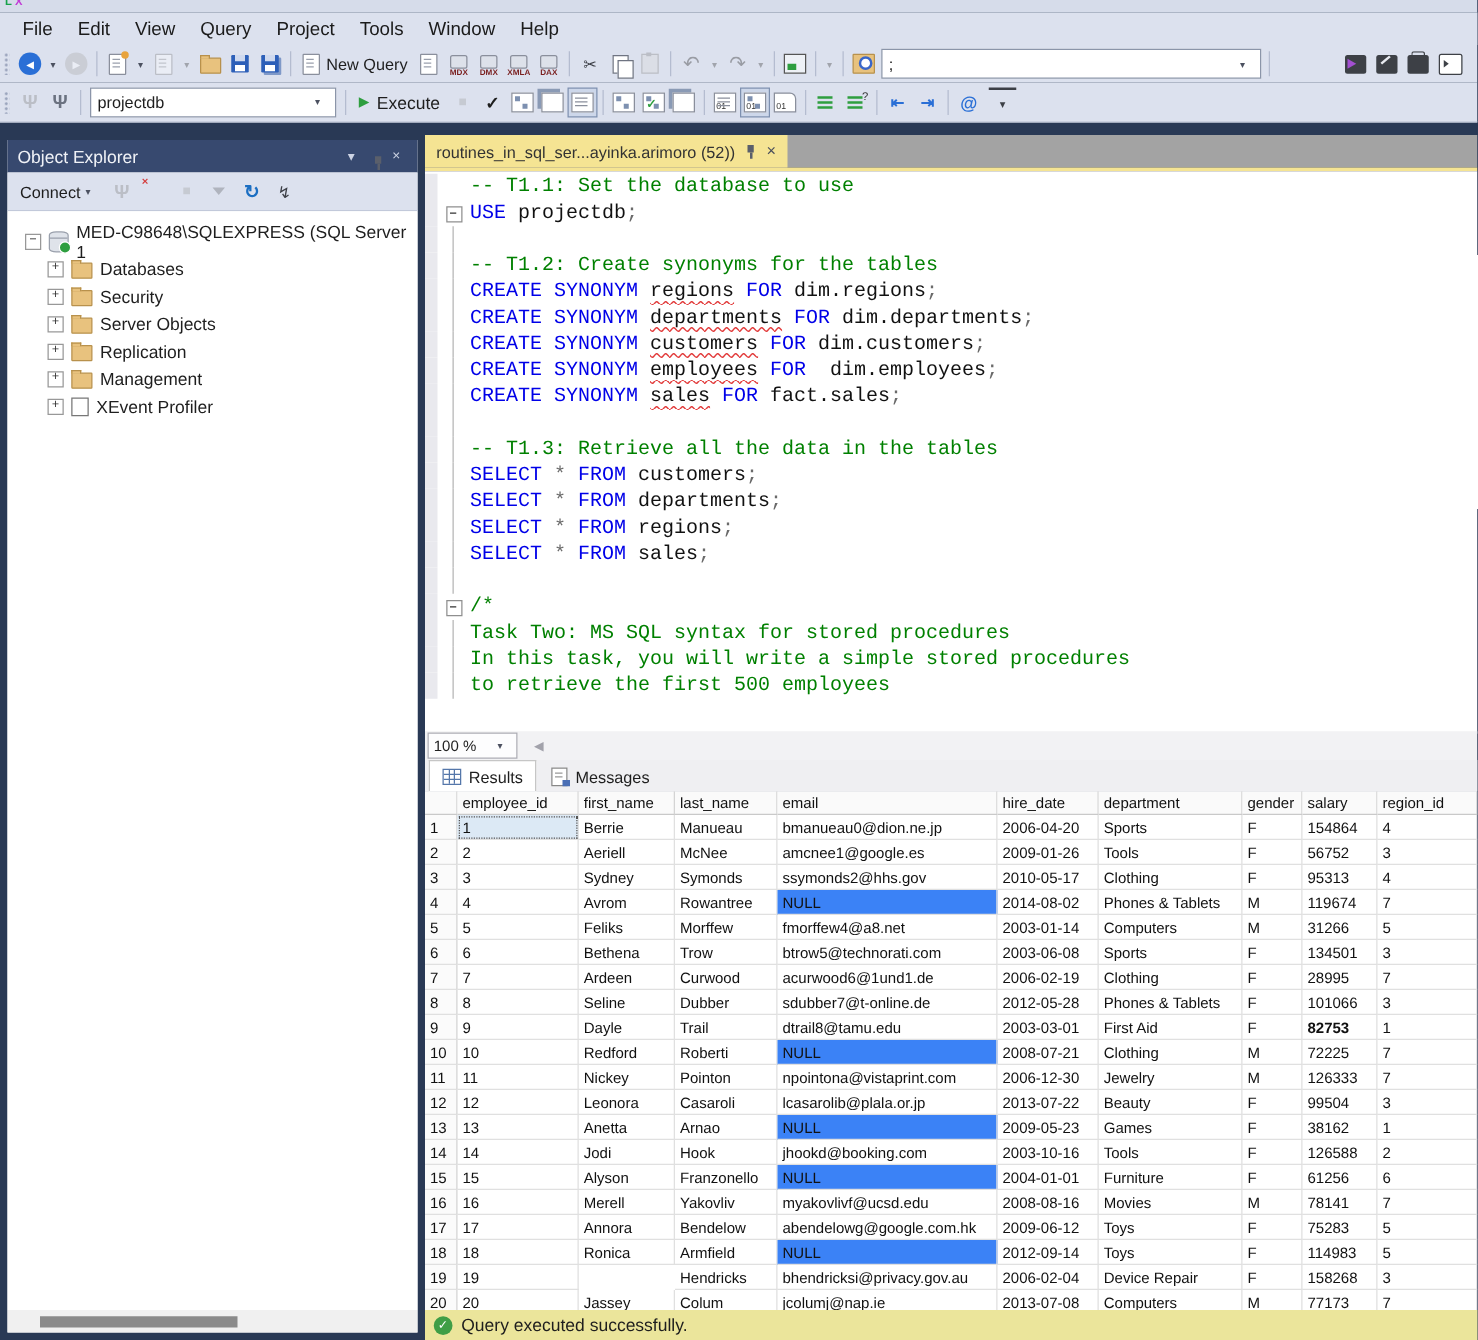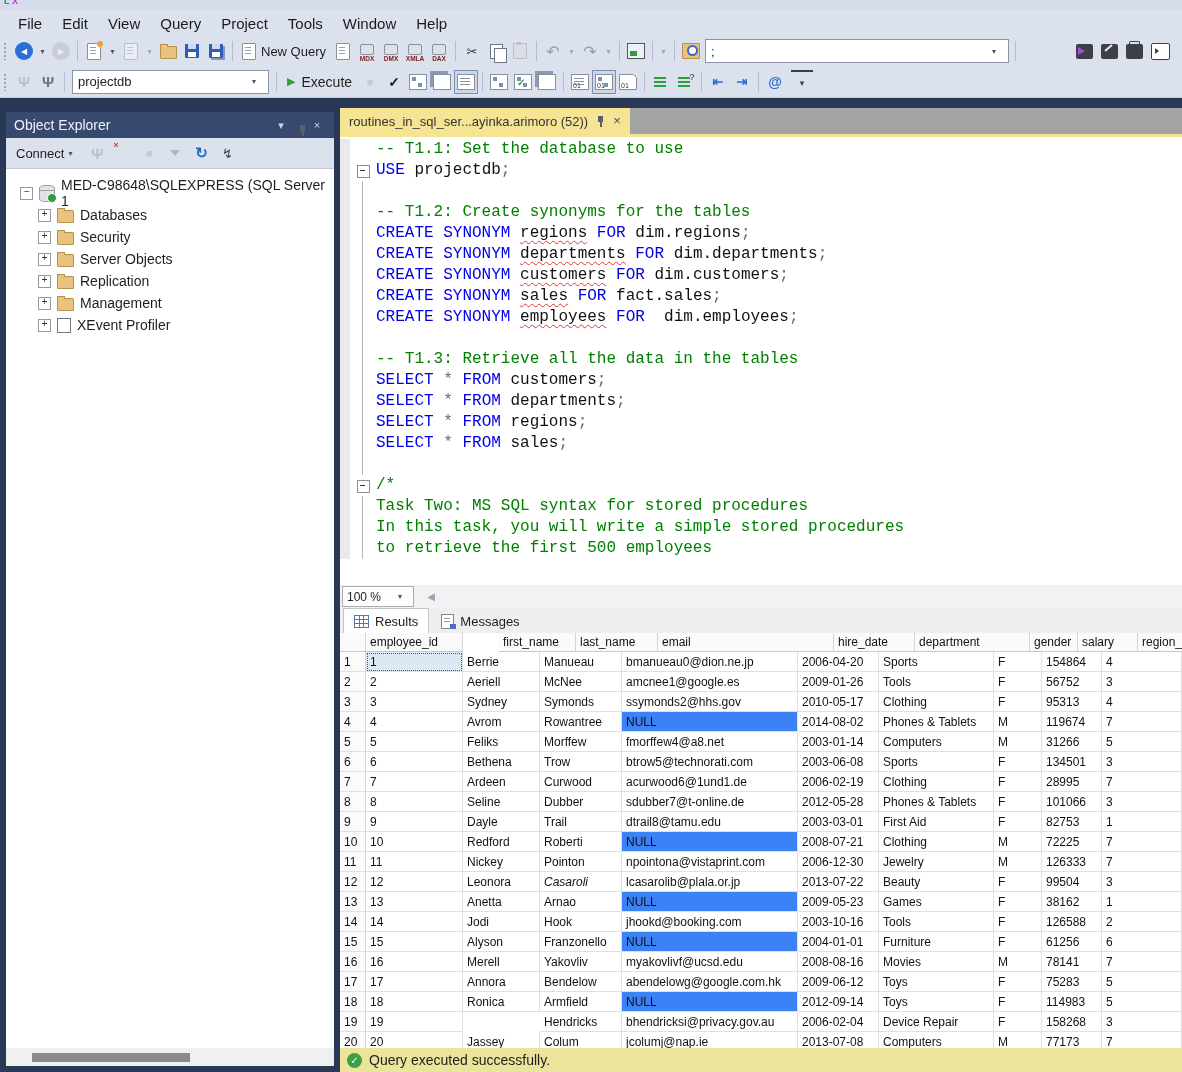--- a/index.html
+++ b/index.html
@@ -460,26 +460,26 @@
     <span class="segs"><span class="c-kw">CREATE SYNONYM </span><span class="c-sq">departments</span><span class="c-id"> </span><span class="c-kw">FOR</span><span class="c-id"> dim.departments</span><span class="c-op">;</span></span>
   </div>
     <div class="ln">
     <span class="m1"></span>
     <span class="m2 guide"></span>
     <span class="segs"><span class="c-kw">CREATE SYNONYM </span><span class="c-sq">customers</span><span class="c-id"> </span><span class="c-kw">FOR</span><span class="c-id"> dim.customers</span><span class="c-op">;</span></span>
   </div>
     <div class="ln">
     <span class="m1"></span>
     <span class="m2 guide"></span>
+    <span class="segs"><span class="c-kw">CREATE SYNONYM </span><span class="c-sq">employees</span><span class="c-id"> </span><span class="c-kw">FOR</span><span class="c-id">  dim.employees</span><span class="c-op">;</span></span>
+  </div>
+    <div class="ln">
+    <span class="m1"></span>
+    <span class="m2 guide"></span>
     <span class="segs"><span class="c-kw">CREATE SYNONYM </span><span class="c-sq">sales</span><span class="c-id"> </span><span class="c-kw">FOR</span><span class="c-id"> fact.sales</span><span class="c-op">;</span></span>
-  </div>
-    <div class="ln">
-    <span class="m1"></span>
-    <span class="m2 guide"></span>
-    <span class="segs"><span class="c-kw">CREATE SYNONYM </span><span class="c-sq">employees</span><span class="c-id"> </span><span class="c-kw">FOR</span><span class="c-id">  dim.employees</span><span class="c-op">;</span></span>
   </div>
     <div class="ln">
     <span class="m1"></span>
     <span class="m2 guide"></span>
     <span class="segs"></span>
   </div>
     <div class="ln">
     <span class="m1"></span>
     <span class="m2 guide"></span>
     <span class="segs"><span class="c-cm">-- T1.3: Retrieve all the data in the tables</span></span>
@@ -549,21 +549,21 @@
   <div class="rtab">
     <span class="msgtab-ic"></span>
     <span>Messages</span>
   </div>
 </div>
 
 <div id="grid" class="abs">
     <div class="g-row head">
       <div class="g-cell g-rownum" style="width: 26px;"></div>
       <div class="g-cell" style="width: 97px;">employee_id</div>
-      <div class="g-cell" style="width: 77px; margin-left: 36px;">first_name</div>
+      <div class="g-cell" style="width: 77px;">first_name</div>
       <div class="g-cell" style="width: 82px;">last_name</div>
       <div class="g-cell" style="width: 176px;">email</div>
       <div class="g-cell" style="width: 81px;">hire_date</div>
       <div class="g-cell" style="width: 115px;">department</div>
       <div class="g-cell" style="width: 48px;">gender</div>
       <div class="g-cell" style="width: 60px;">salary</div>
       <div class="g-cell" style="width: 80px;">region_id</div>
     </div>
     <div class="g-row">
       <div class="g-cell g-rownum" style="width: 26px;">1</div>
@@ -663,21 +663,21 @@
     </div>
     <div class="g-row">
       <div class="g-cell g-rownum" style="width: 26px;">9</div>
       <div class="g-cell" style="width: 97px;">9</div>
       <div class="g-cell" style="width: 77px;">Dayle</div>
       <div class="g-cell" style="width: 82px;">Trail</div>
       <div class="g-cell" style="width: 176px;">dtrail8@tamu.edu</div>
       <div class="g-cell" style="width: 81px;">2003-03-01</div>
       <div class="g-cell" style="width: 115px;">First Aid</div>
       <div class="g-cell" style="width: 48px;">F</div>
-      <div class="g-cell" style="width: 60px;">82753</div>
+      <div class="g-cell" style="width: 60px; font-weight: bold;">82753</div>
       <div class="g-cell" style="width: 80px;">1</div>
     </div>
     <div class="g-row">
       <div class="g-cell g-rownum" style="width: 26px;">10</div>
       <div class="g-cell" style="width: 97px;">10</div>
       <div class="g-cell" style="width: 77px;">Redford</div>
       <div class="g-cell" style="width: 82px;">Roberti</div>
       <div class="g-cell null" style="width: 176px;">NULL</div>
       <div class="g-cell" style="width: 81px;">2008-07-21</div>
       <div class="g-cell" style="width: 115px;">Clothing</div>
@@ -694,21 +694,21 @@
       <div class="g-cell" style="width: 81px;">2006-12-30</div>
       <div class="g-cell" style="width: 115px;">Jewelry</div>
       <div class="g-cell" style="width: 48px;">M</div>
       <div class="g-cell" style="width: 60px;">126333</div>
       <div class="g-cell" style="width: 80px;">7</div>
     </div>
     <div class="g-row">
       <div class="g-cell g-rownum" style="width: 26px;">12</div>
       <div class="g-cell" style="width: 97px;">12</div>
       <div class="g-cell" style="width: 77px;">Leonora</div>
-      <div class="g-cell" style="width: 82px; font-style: italic;">Casaroli</div>
+      <div class="g-cell" style="width: 82px;">Casaroli</div>
       <div class="g-cell" style="width: 176px;">lcasarolib@plala.or.jp</div>
       <div class="g-cell" style="width: 81px;">2013-07-22</div>
       <div class="g-cell" style="width: 115px;">Beauty</div>
       <div class="g-cell" style="width: 48px;">F</div>
       <div class="g-cell" style="width: 60px;">99504</div>
       <div class="g-cell" style="width: 80px;">3</div>
     </div>
     <div class="g-row">
       <div class="g-cell g-rownum" style="width: 26px;">13</div>
       <div class="g-cell" style="width: 97px;">13</div>

